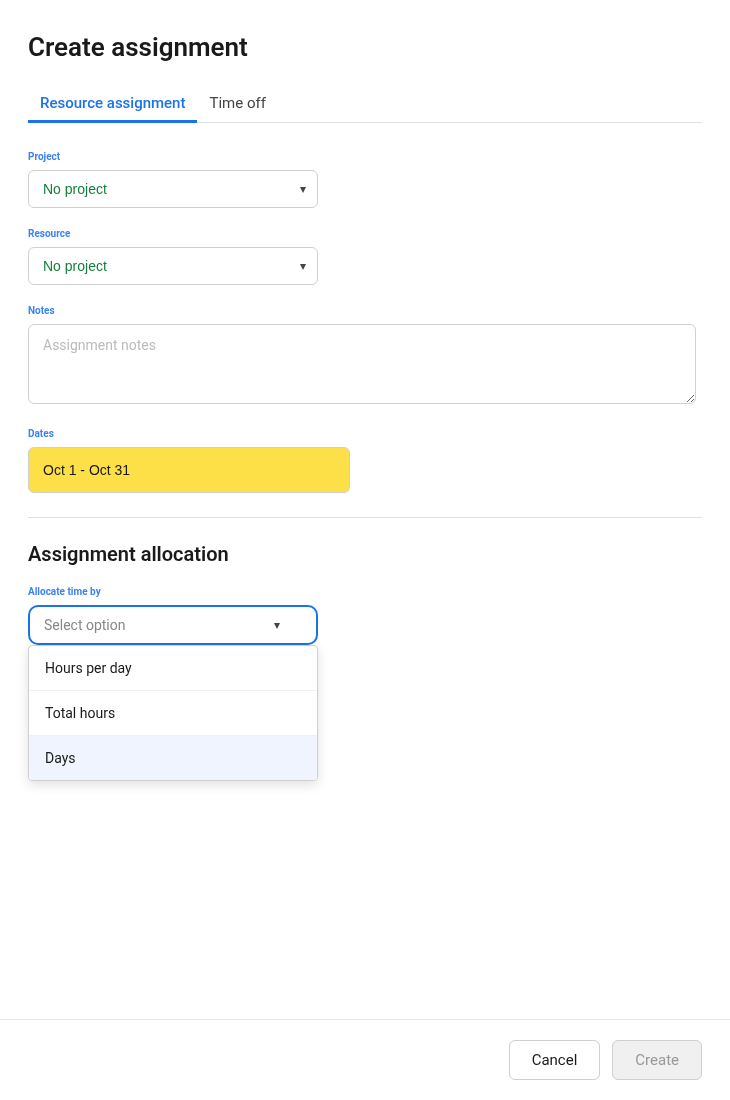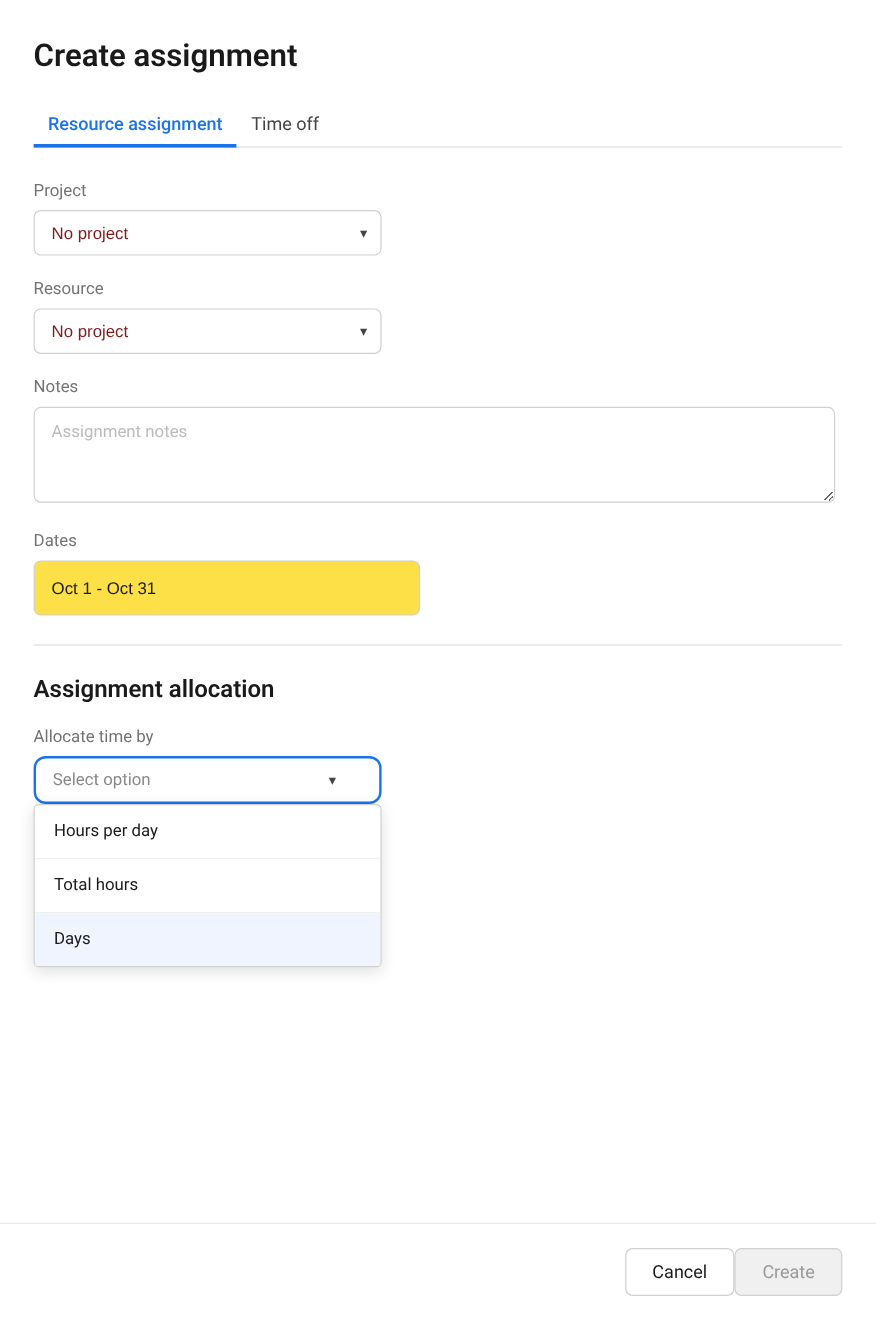--- a/index.html
+++ b/index.html
@@ -58,39 +58,39 @@
     .tab.inactive {
       color: #444;
       border-bottom: 3px solid transparent;
     }
 
     .form-section {
       margin-bottom: 20px;
     }
 
     .field-label {
-      font-size: 14px;
-      font-weight: 400;
-      color: #737373;
+      font-size: 10px;
+      font-weight: 700;
+      color: #3b82f6;
       margin-bottom: 8px;
       display: block;
     }
 
     .select-wrapper {
       position: relative;
       width: 290px;
     }
 
     .select-field {
       width: 100%;
       padding: 10px 36px 10px 14px;
       border: 1px solid #d0d0d0;
       border-radius: 6px;
       font-size: 14px;
-      color: #7f1d1d;
+      color: #15803d;
       background: #fff;
       appearance: none;
       -webkit-appearance: none;
       cursor: pointer;
       outline: none;
     }
 
     .select-arrow {
       position: absolute;
       right: 12px;
@@ -201,20 +201,21 @@
 
     .footer {
       position: absolute;
       bottom: 0;
       left: 0;
       right: 0;
       padding: 20px 28px;
       display: flex;
       justify-content: flex-end;
       align-items: center;
+      gap: 12px;
       border-top: 1px solid #e8e8e8;
       background: #fff;
     }
 
     .btn-cancel {
       padding: 10px 22px;
       border: 1px solid #d0d0d0;
       border-radius: 6px;
       background: #fff;
       color: #1a1a1a;

